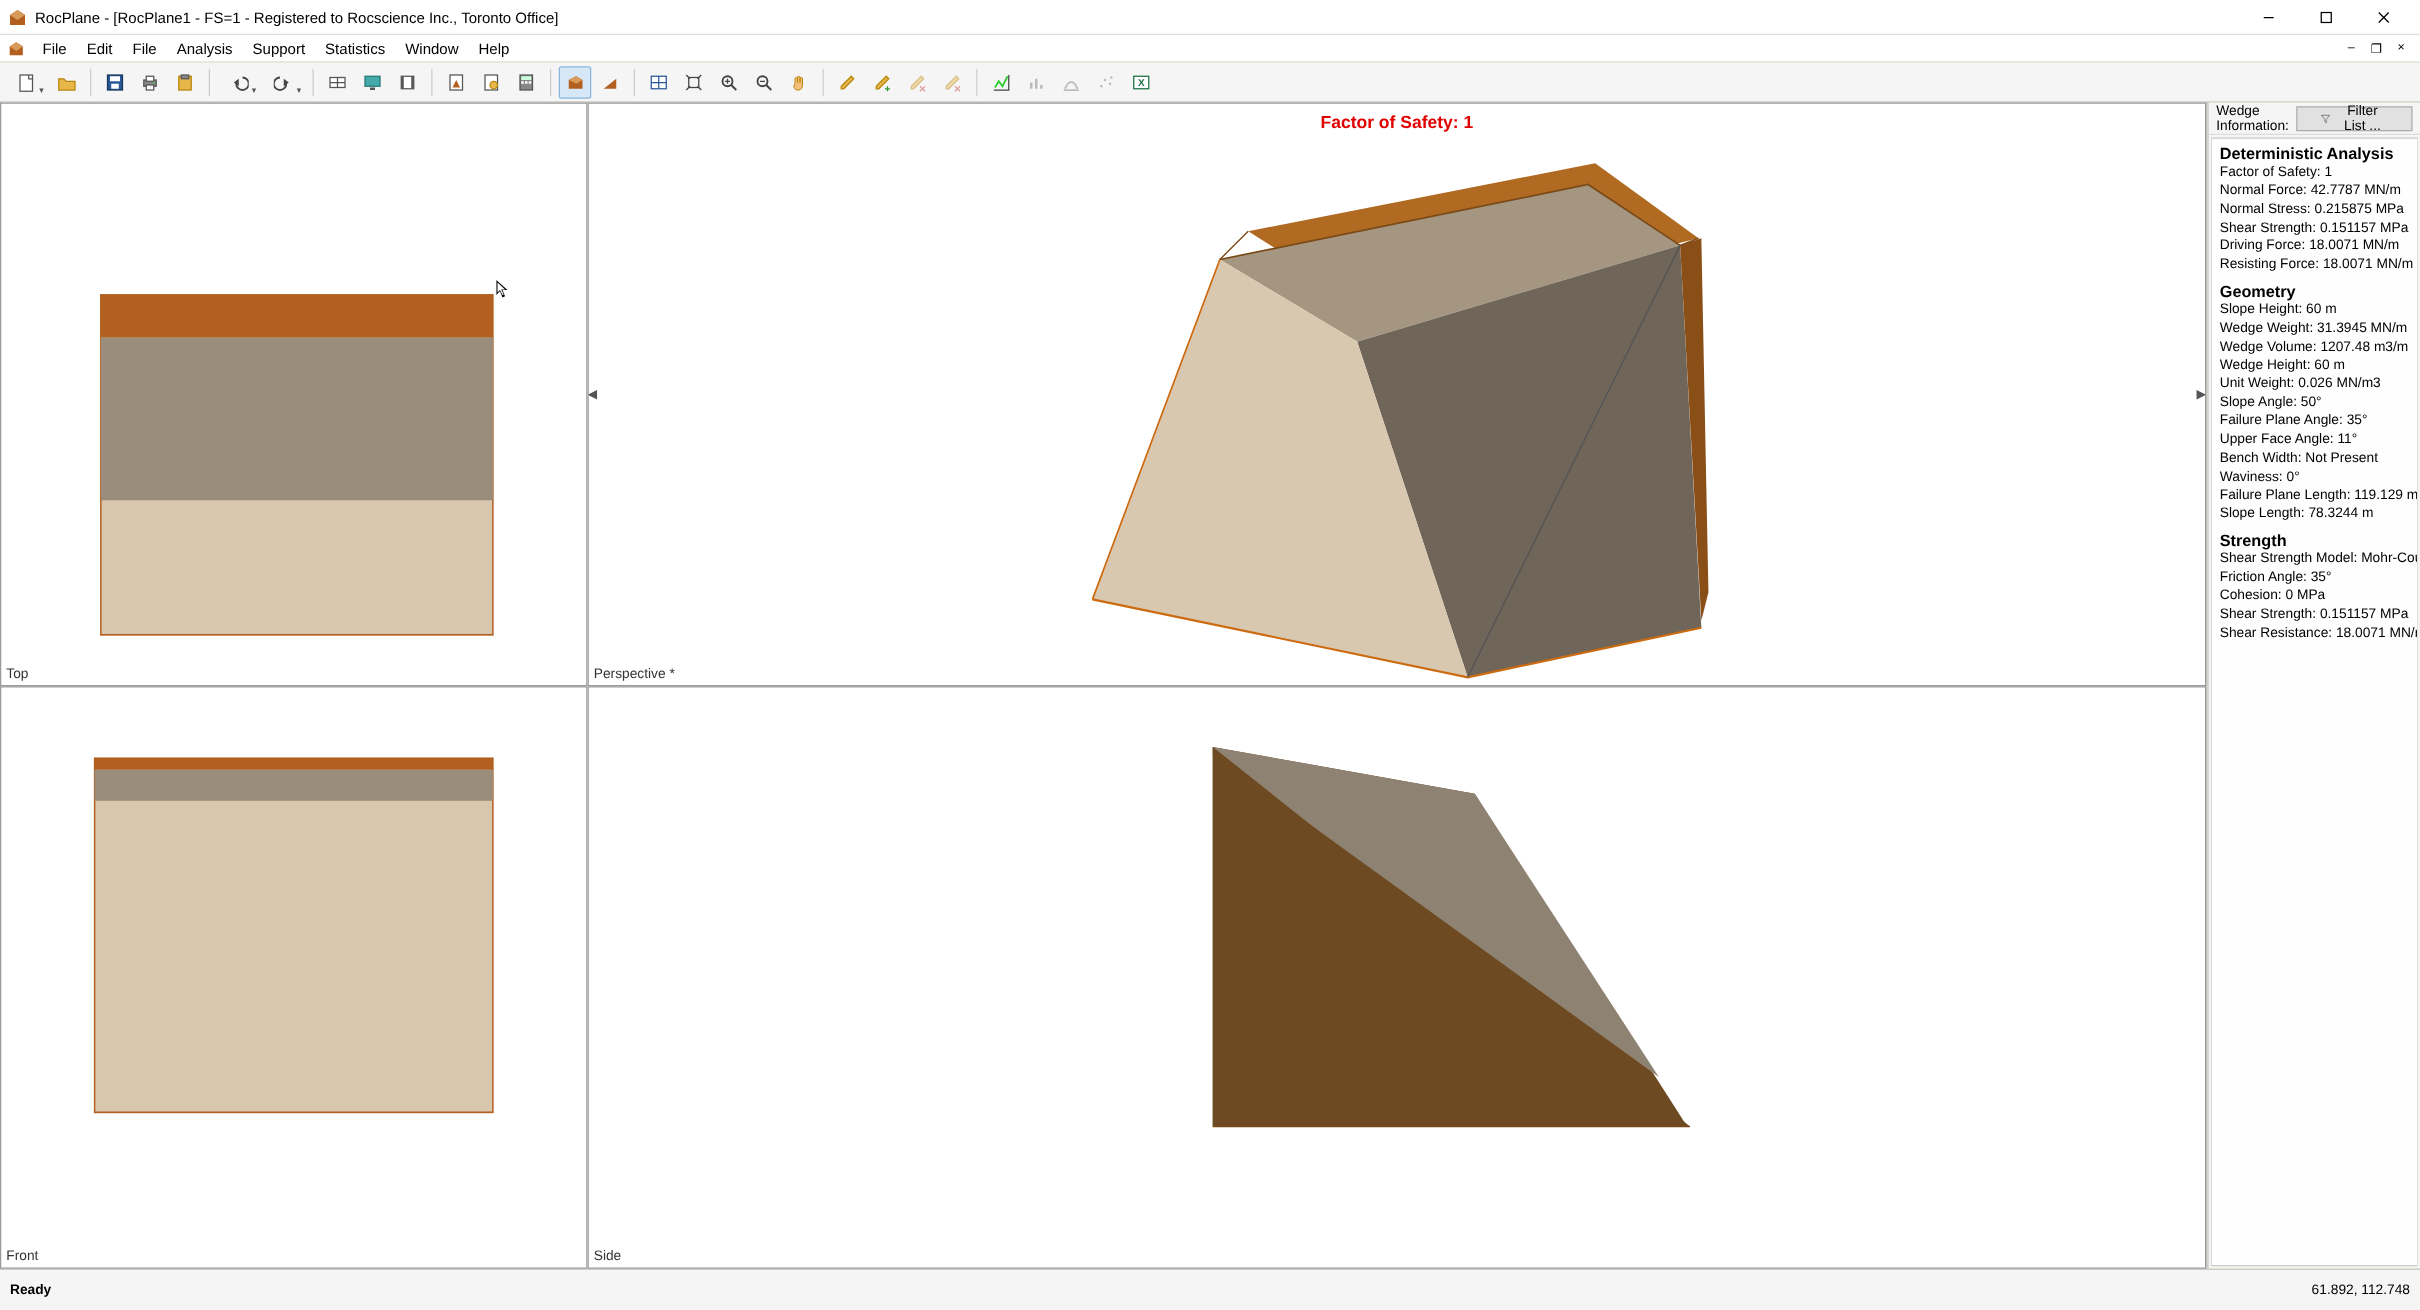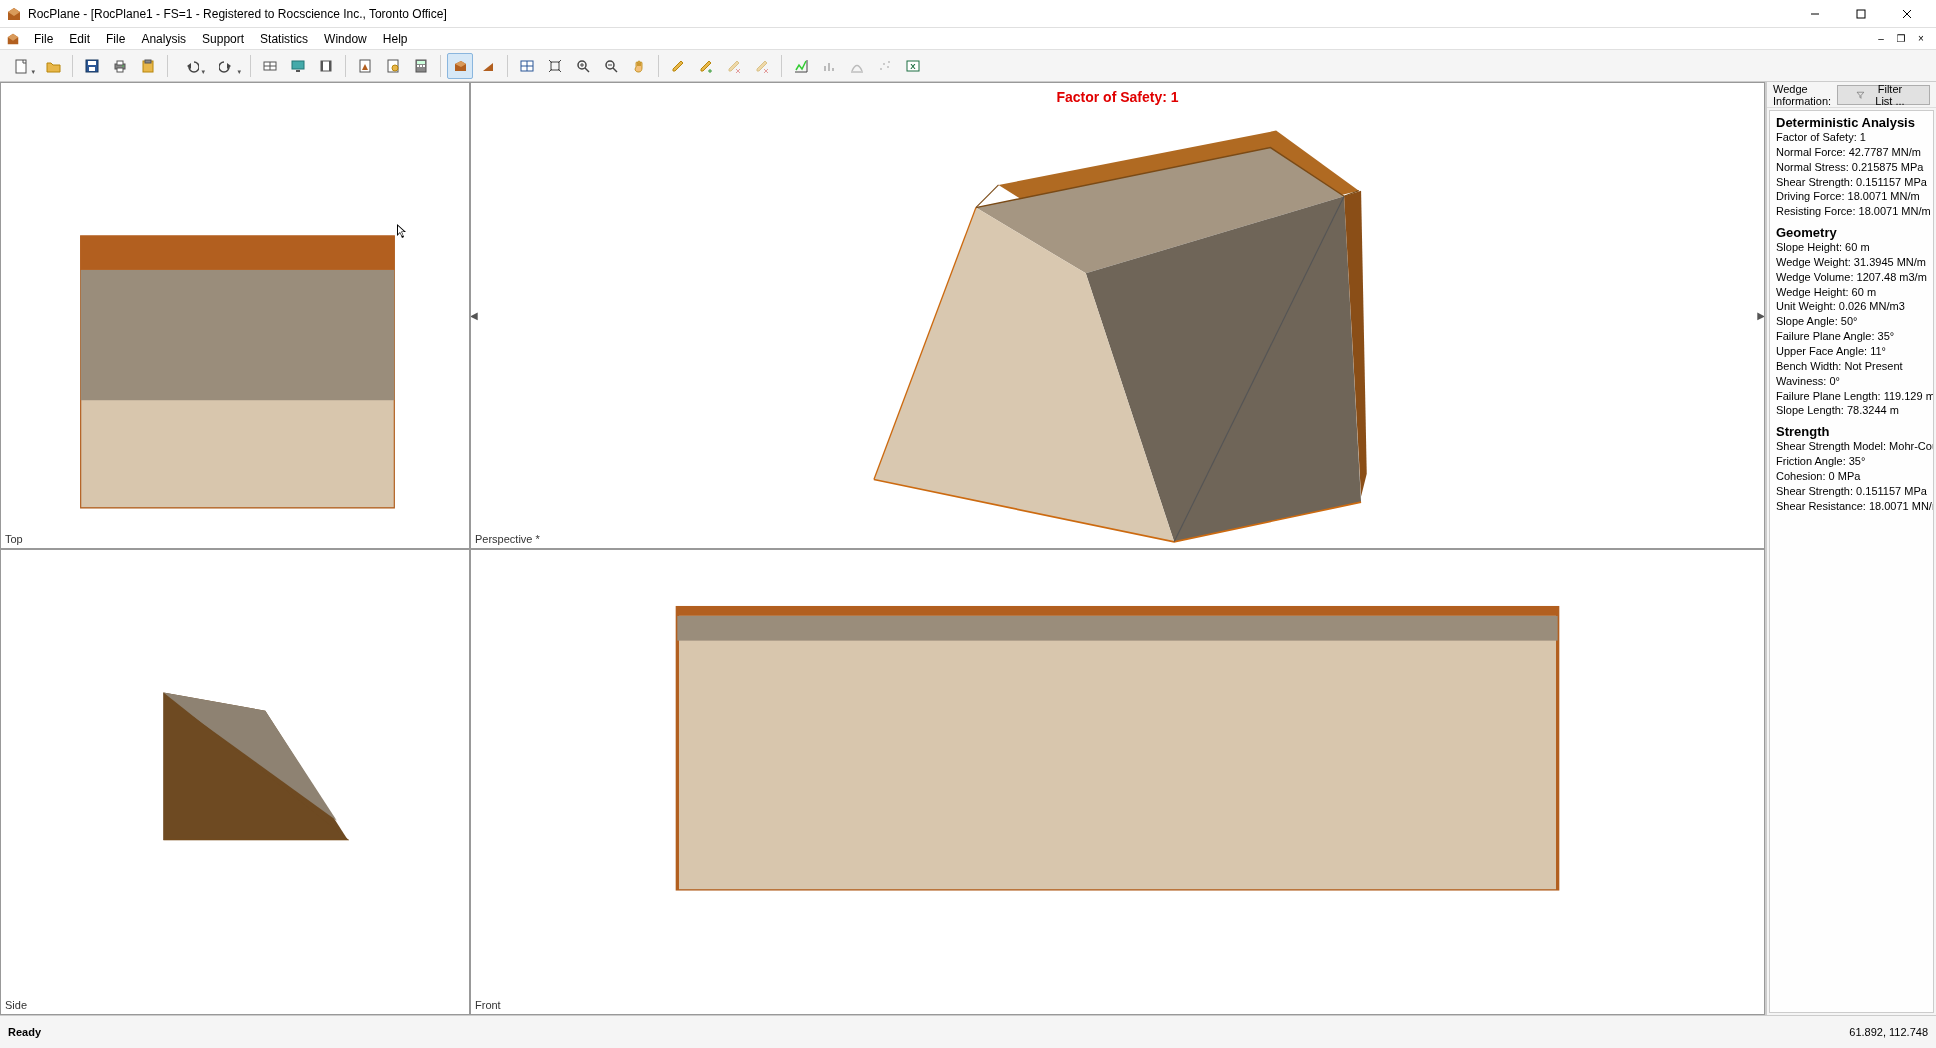--- a/index.html
+++ b/index.html
@@ -444,40 +444,40 @@
           <polyline points="210,350 475,405 640,370" fill="none" stroke="#cc6a10" stroke-width="1.5"></polyline>
           <polyline points="625,100 475,405" fill="none" stroke="#555" stroke-width="1"></polyline>
           <polyline points="300,110 210,350" fill="none" stroke="#cc6a10" stroke-width="1.2"></polyline>
           <polyline points="320,90 300,110" fill="none" stroke="#7a4a16"></polyline>
           <polyline points="638,95 625,100" fill="none" stroke="#7a4a16"></polyline>
         </svg>
         <div class="label">Perspective *</div>
       </div>
 
       <div class="view">
-        <svg viewBox="0 0 850 410" width="100%" height="100%" preserveAspectRatio="xMidYMid meet">
-
-          <polygon points="295,310 295,42 480,75 630,310" fill="#6e4a22"></polygon>
-
-          <polygon points="295,42 480,75 610,275 295,47" fill="#8e8272"></polygon>
-
-          <polygon points="295,310 295,42 632,310" fill="#6e4a22"></polygon>
-
-          <polyline points="295,310 632,310" fill="none" stroke="#7a4a16"></polyline>
-        </svg>
-        <div class="label">Side</div>
-      </div>
-
-      <div class="view">
         <svg viewBox="0 0 470 410" width="100%" height="100%" preserveAspectRatio="none">
           <rect x="75" y="50" width="320" height="250" fill="#d8c6ad" stroke="#b25f1f" stroke-width="1.2"></rect>
           <rect x="75" y="58" width="320" height="22" fill="#9a8d7b"></rect>
           <rect x="75" y="50" width="320" height="8" fill="#b25f1f"></rect>
         </svg>
         <div class="label">Front</div>
+      </div>
+
+      <div class="view">
+        <svg viewBox="0 0 850 410" width="100%" height="100%" preserveAspectRatio="xMidYMid meet">
+
+          <polygon points="295,310 295,42 480,75 630,310" fill="#6e4a22"></polygon>
+
+          <polygon points="295,42 480,75 610,275 295,47" fill="#8e8272"></polygon>
+
+          <polygon points="295,310 295,42 632,310" fill="#6e4a22"></polygon>
+
+          <polyline points="295,310 632,310" fill="none" stroke="#7a4a16"></polyline>
+        </svg>
+        <div class="label">Side</div>
       </div>
 
     </div>
 
     <div class="sidepanel">
       <div class="panel-header">
         <span class="lbl">Wedge Information:</span>
         <button class="filter-btn">
           <svg width="12" height="12" viewBox="0 0 16 16">
               <use href="#i-filter"></use>

